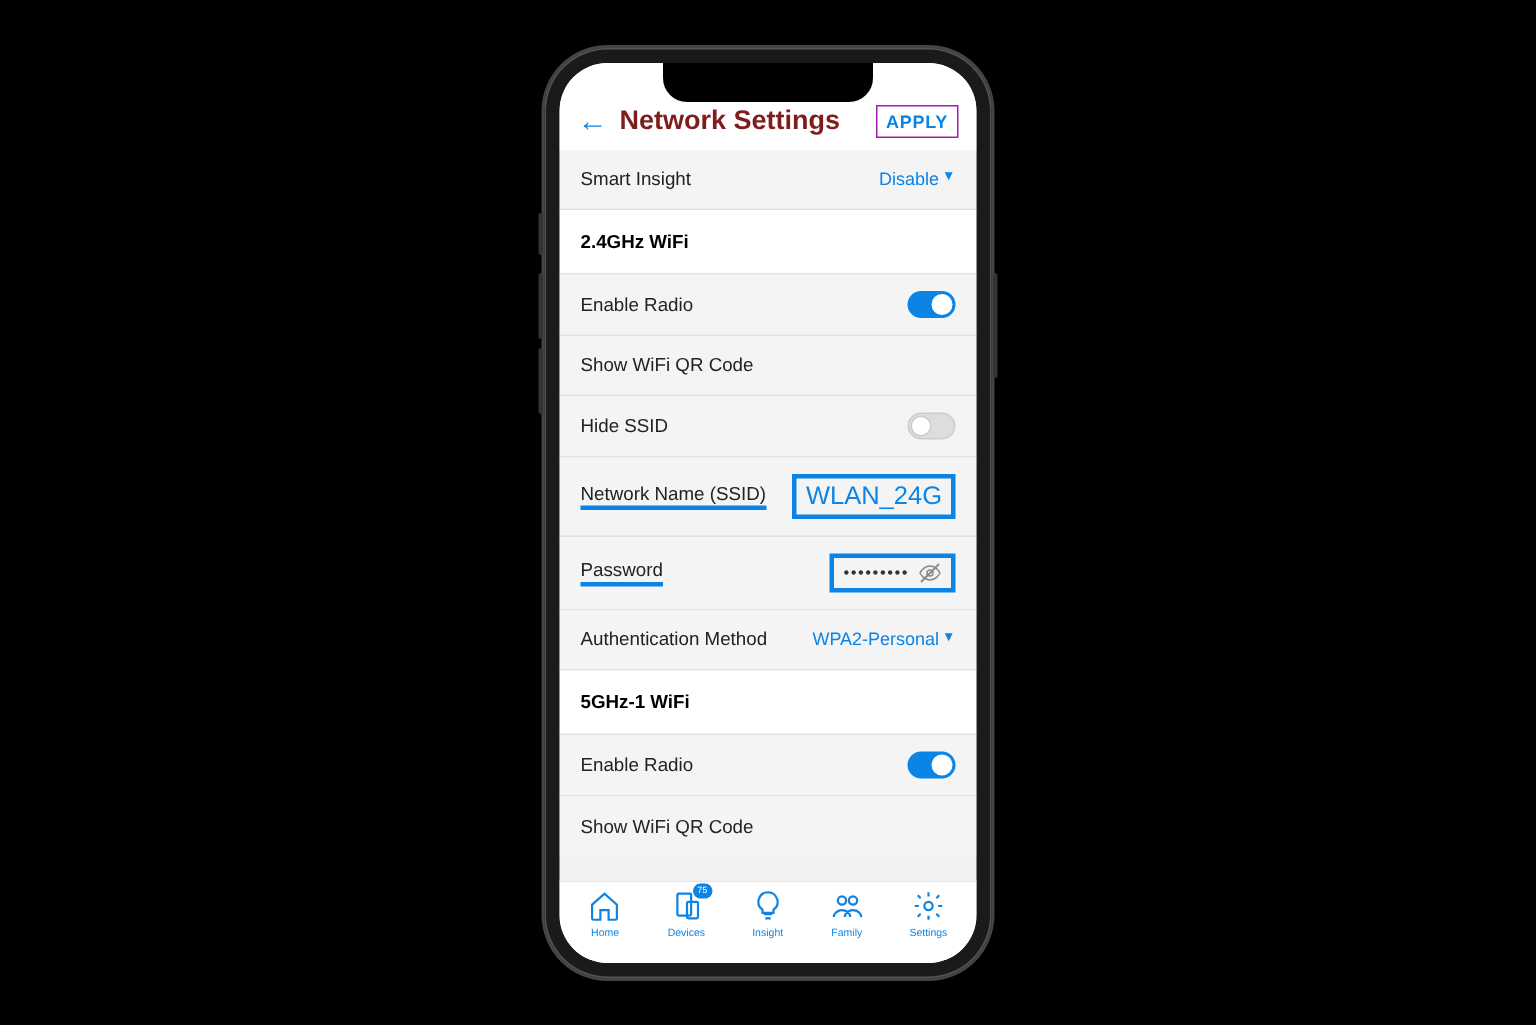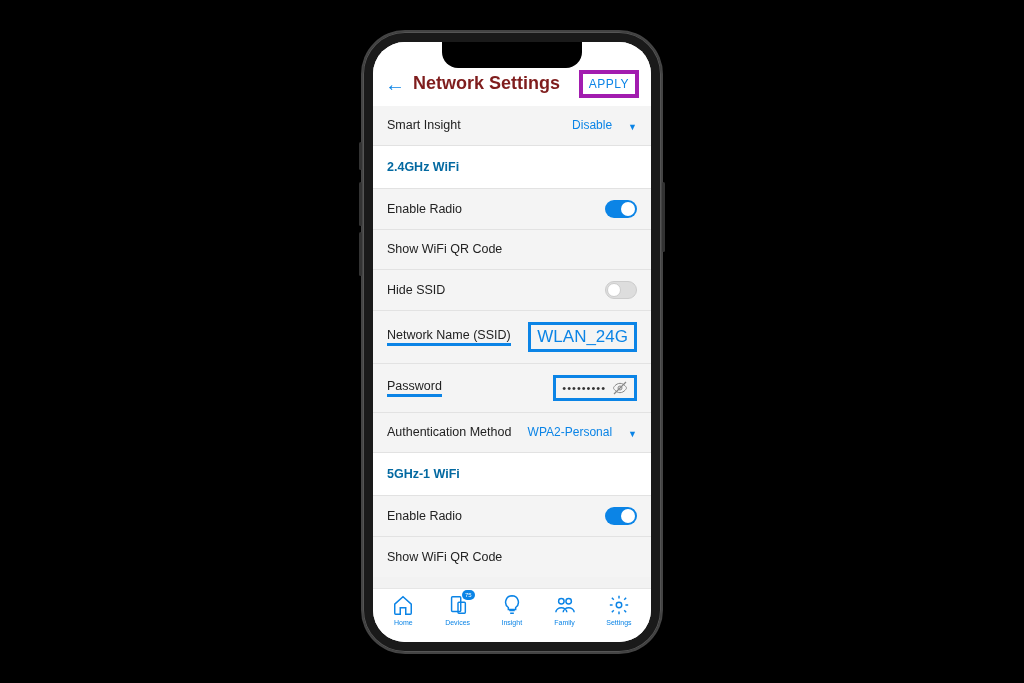--- a/index.html
+++ b/index.html
@@ -64,23 +64,23 @@
   }
   .title {
     color: #7f1d1d;
     font-size: 18px;
     font-weight: 600;
   }
   .apply-btn {
     margin-left: auto;
     color: #0b84e6;
     font-size: 12px;
-    font-weight: 400;
+    font-weight: 700;
     letter-spacing: 0.5px;
-    border: 4px solid #a21caf;
+    border: 1px solid #a21caf;
     padding: 3px 6px;
     cursor: pointer;
   }
   .content {
     flex: 1;
     overflow-y: auto;
   }
   .row {
     background: #f4f4f4;
     border-bottom: 1px solid #e2e2e2;
@@ -88,31 +88,31 @@
     display: flex;
     align-items: center;
     justify-content: space-between;
     font-size: 12.5px;
     color: #222;
     min-height: 40px;
   }
   .row.section-head {
     background: #fff;
     font-weight: 700;
-    color: #0369a1;
+    color: #000000;
     padding-top:14px;
     padding-bottom:14px;
   }
   .row .lbl { flex: 1; }
   .val-link {
     color: #0b84e6;
     font-size: 12px;
     display:flex;
-    align-items:flex-end;
-    gap:16px;
+    align-items:flex-start;
+    gap:2px;
   }
   .chev-down { font-size: 9px; color:#0b84e6; }
   .info-icon {
     width:14px;height:14px;border:1.4px solid #0b84e6;border-radius:50%;
     display:inline-flex;align-items:center;justify-content:center;
     color:#0b84e6;font-size:9px;font-style:italic;font-family:serif;margin-right:8px;
   }
   .toggle {
     width: 32px; height: 18px; border-radius: 10px; position: relative;
   }

